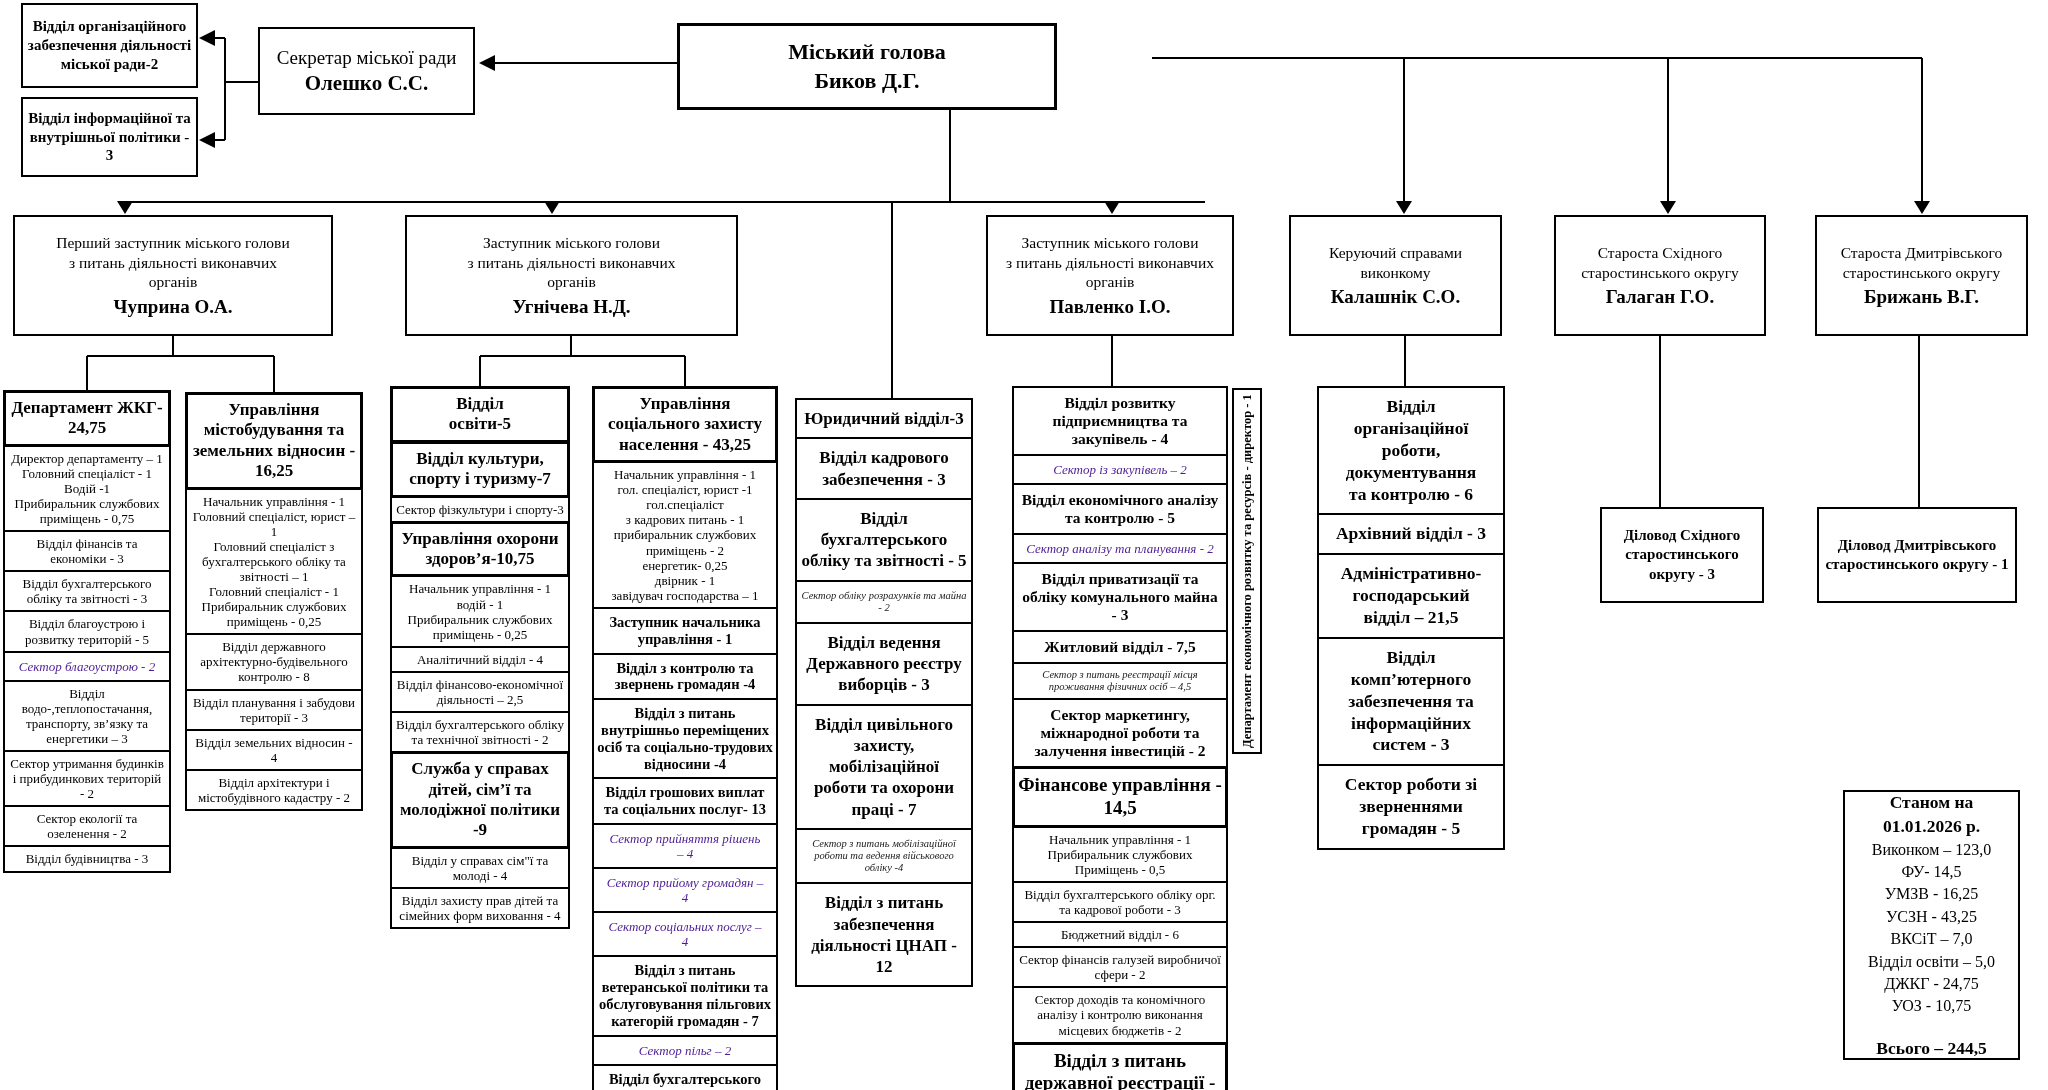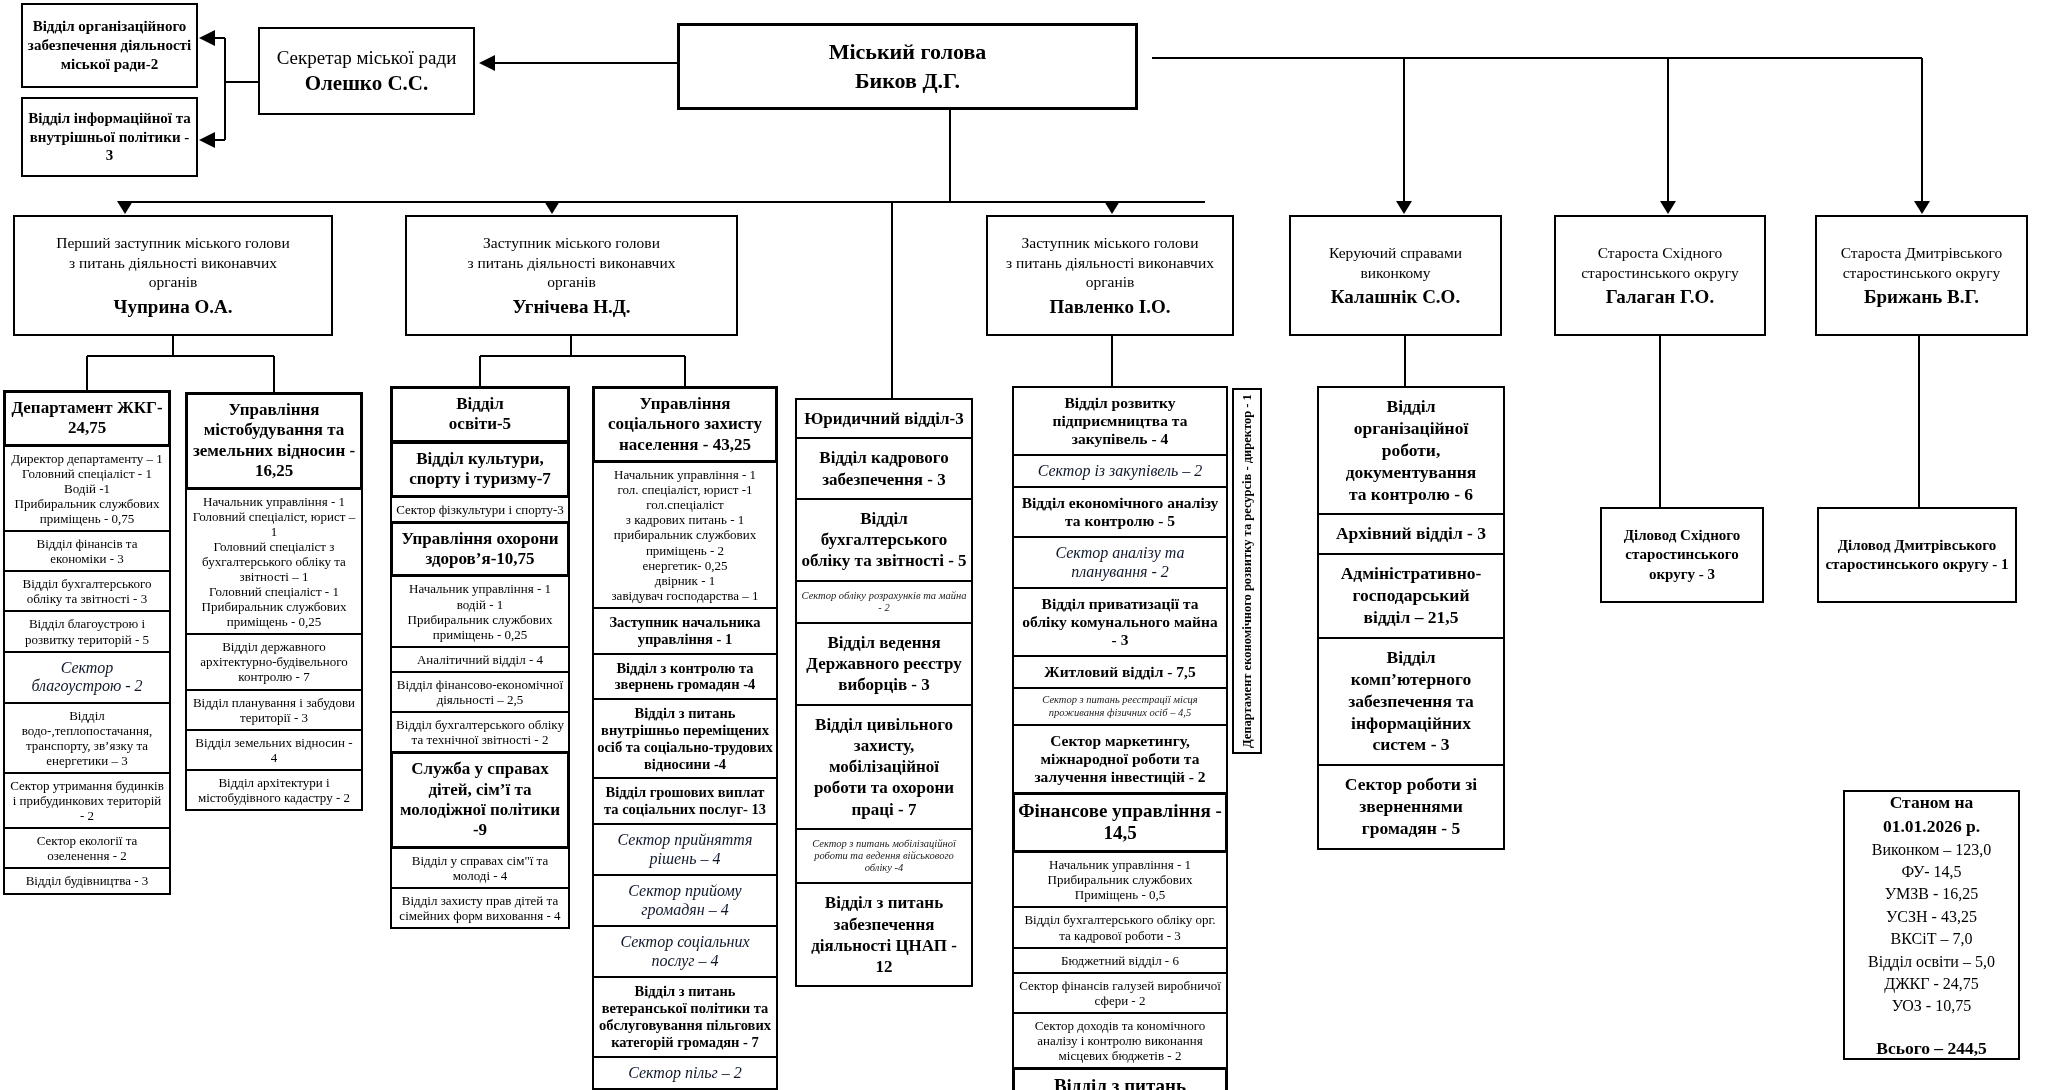--- a/index.html
+++ b/index.html
@@ -6,35 +6,35 @@
   body { font-family:"Liberation Serif", serif; color:#000; }
   #stage { position:relative; width:2048px; height:1090px; background:#fff; overflow:hidden; }
   .abs { position:absolute; box-sizing:border-box; }
   .bx { border:2px solid #000; background:#fff; display:flex; flex-direction:column; justify-content:center; align-items:center; text-align:center; }
   .pre { white-space:pre-line; }
 
   .tl-box { left:21px; width:177px; font-weight:bold; font-size:15px; line-height:1.25; padding:14px 4px; }
   .secretary { left:258px; top:27px; width:217px; height:88px; }
   .sec-title { font-size:19px; }
   .sec-name { font-size:21px; font-weight:bold; margin-top:2px; }
-  .mayor { left:677px; top:23px; width:461px; height:87px; border-width:3px; }
+  .mayor { left:677px; top:23px; width:380px; height:87px; border-width:3px; }
   .mayor-title, .mayor-name { font-size:22px; font-weight:bold; line-height:1.3; }
 
   .deputy { top:215px; height:121px; }
   .dep-title { font-size:15.5px; line-height:1.25; }
   .dep-name { font-size:19px; font-weight:bold; margin-top:4px; }
 
   .col { position:absolute; }
   .box { box-sizing:border-box; border:2px solid #000; background:#fff; margin-top:-2px;
          padding:4px 4px; text-align:center; font-size:13px; line-height:1.16; white-space:pre-line; }
   .box:first-child { margin-top:0; }
   .box.header { font-weight:bold; font-size:17px; border-width:3px; line-height:1.2; padding:5px 3px; }
   .box.bold { font-weight:bold; font-size:14.5px; }
   .box.plain { font-size:13px; }
-  .box.italic { font-style:italic; font-size:16px; color:#0f172a; padding:6px 11px; }
+  .box.italic { font-style:italic; font-size:13px; color:#4c1d95; padding:6px 11px; }
   .box.smallitalic { font-style:italic; font-size:10.5px; color:#1a1a1a; padding:5px 3px; }
 
   .col[data-column="4"] .box { padding:8px 4px; }
   .col[data-column="4"] .box.bold { font-size:17px; line-height:1.25; }
   .col[data-column="6"] .box { padding:8px 16px; }
   .col[data-column="6"] .box.bold { font-size:17.5px; line-height:1.25; }
   .col[data-column="5"] .box.bold { font-size:15.5px; padding:6px 4px; }
   .col[data-column="5"] .box.header { font-size:19px; }
   .col[data-column="3"] .box.bold { padding:5px 3px; }
 
@@ -161,21 +161,21 @@
       <div class="box plain">Сектор екології та озеленення - 2</div>
       <div class="box plain">Відділ будівництва - 3</div>
     </div>
   <div class="col" data-column="1" style="left:185px;top:392px;width:178px">
       <div class="box header">Управління містобудування та земельних відносин - 16,25</div>
       <div class="box plain">Начальник управління - 1
 Головний спеціаліст, юрист – 1
 Головний спеціаліст з бухгалтерського обліку та звітності – 1
 Головний спеціаліст - 1
 Прибиральник службових приміщень - 0,25</div>
-      <div class="box plain">Відділ  державного архітектурно-будівельного контролю - 7</div>
+      <div class="box plain">Відділ  державного архітектурно-будівельного контролю - 8</div>
       <div class="box plain">Відділ  планування  і забудови території - 3</div>
       <div class="box plain">Відділ земельних відносин - 4</div>
       <div class="box plain">Відділ архітектури і містобудівного кадастру - 2</div>
     </div>
   <div class="col" data-column="2" style="left:390px;top:386px;width:180px">
       <div class="box header">Відділ
 освіти-5</div>
       <div class="box header">Відділ культури,
 спорту і туризму-7</div>
       <div class="box plain">Сектор фізкультури і спорту-3</div>

